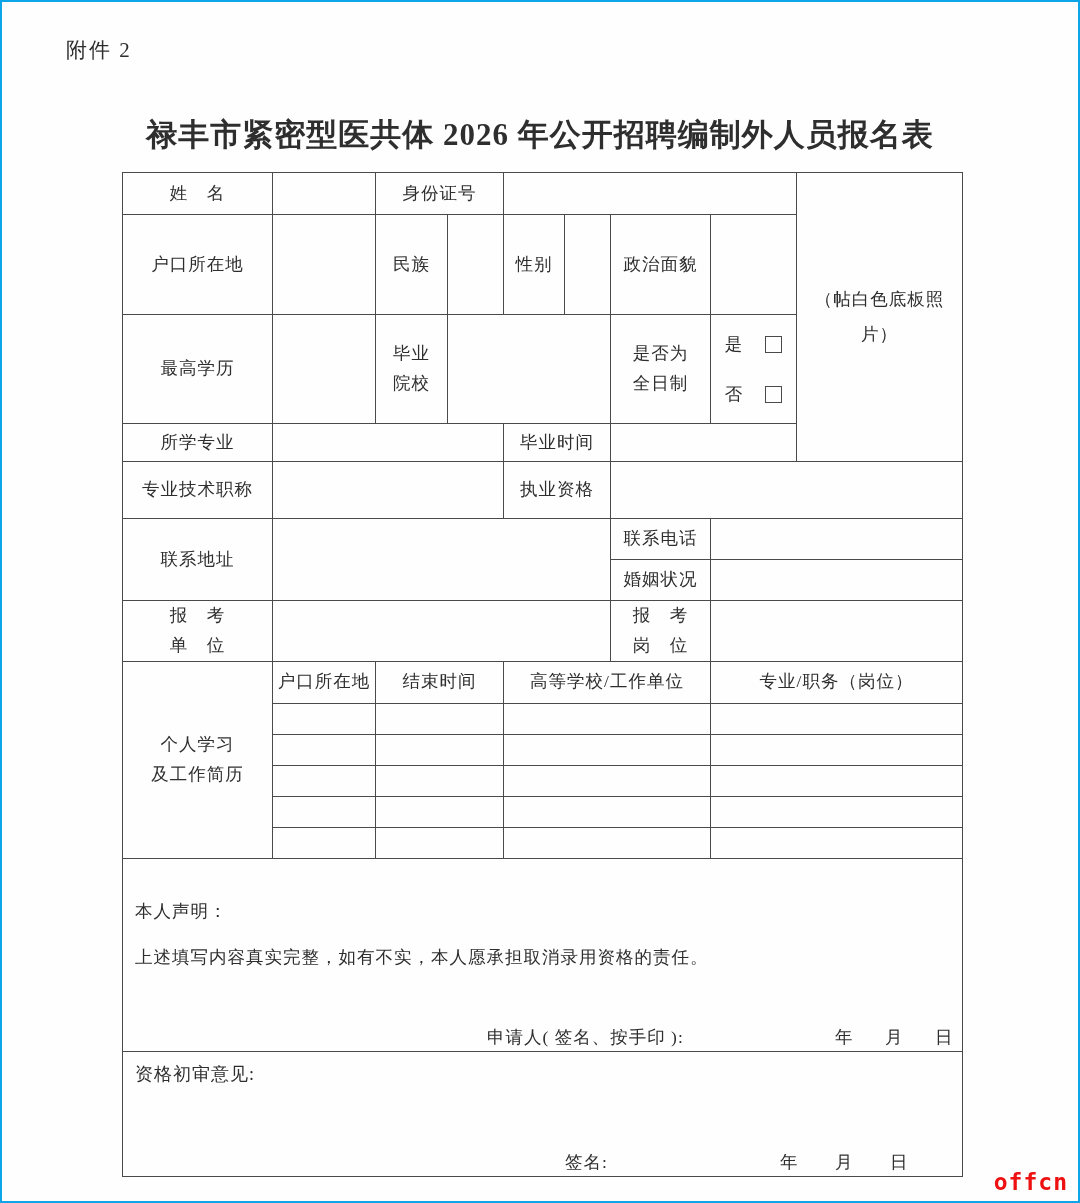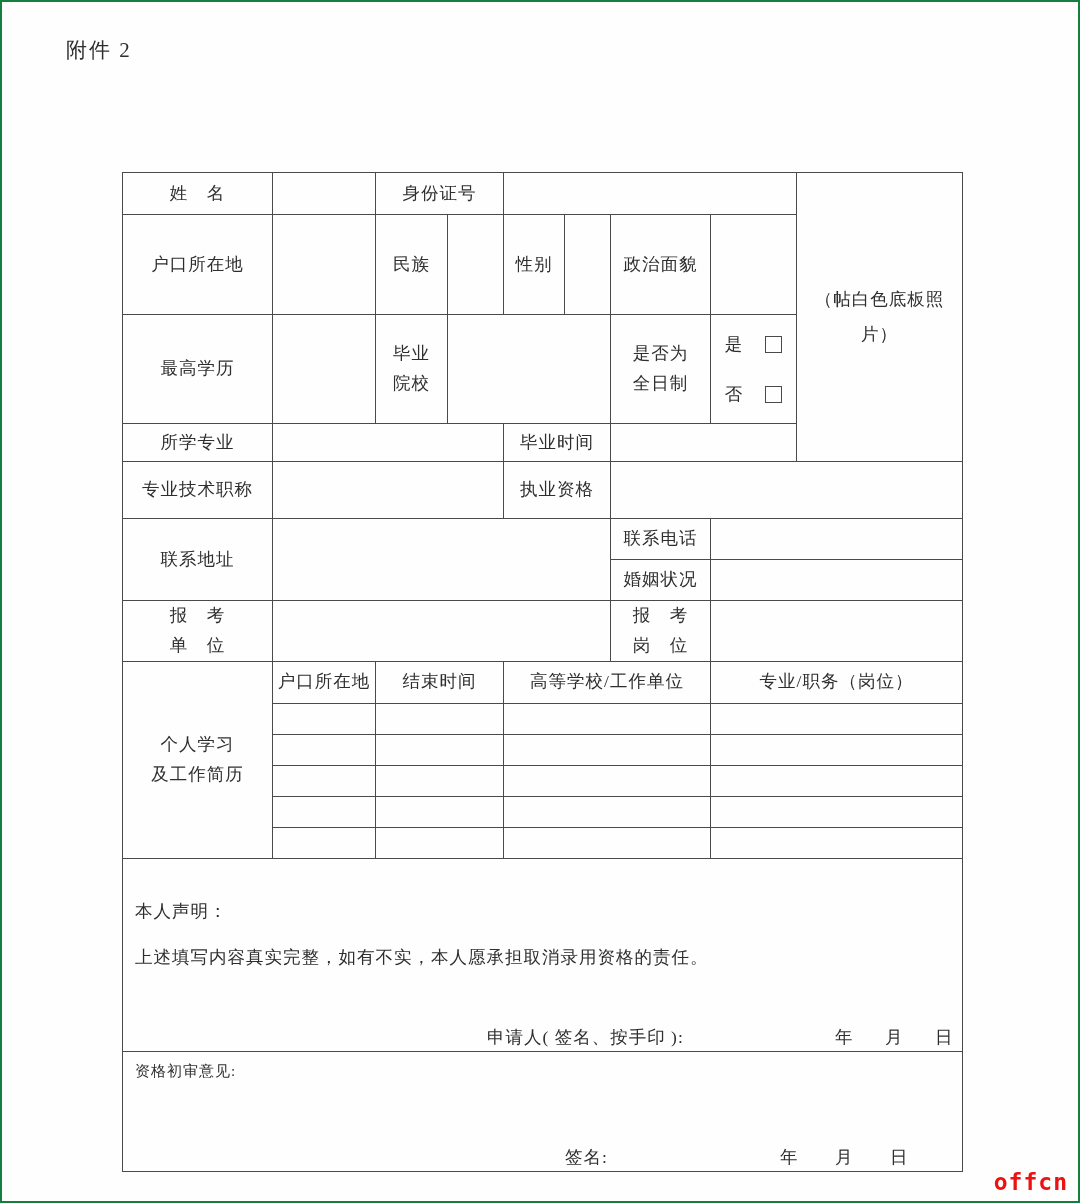--- a/index.html
+++ b/index.html
@@ -1,21 +1,21 @@
 <!DOCTYPE html>
 <html><head>
 <meta charset="utf-8">
 <style>
   html,body{margin:0;padding:0;background:#ffffff;}
   .page{
     position:relative;
     width:1080px;height:1203px;
     background:#fefefe;
     box-sizing:border-box;
-    border:2px solid #15803d;
+    border:2px solid #0ea5e9;
     font-family:"Liberation Serif","DejaVu Serif",serif;
     color:#2e2e2e;
     overflow:hidden;
   }
   .attachment{
     position:absolute;left:64px;top:34px;
     font-size:21px;letter-spacing:2px;
   }
   .title{
     position:absolute;left:0;top:112px;width:100%;
@@ -60,35 +60,36 @@
   .photo-cell{line-height:2.0;font-size:17.5px;}
   
   .free-cell{text-align:left;vertical-align:top;}
   .decl-inner{position:relative;height:100%;box-sizing:border-box;padding:40px 10px 0 12px;}
   .decl-heading{font-size:17.5px;letter-spacing:1px;}
   .decl-body{font-size:17.5px;letter-spacing:1px;margin-top:22px;}
   .decl-sign-line{position:relative;height:26px;margin-top:56px;font-size:17.5px;}
   .abs{position:absolute;top:0;white-space:nowrap;}
   
   .rev-inner{position:relative;height:100%;box-sizing:border-box;padding:10px 10px 0 12px;}
-  .rev-heading{font-size:15px;letter-spacing:1px;}
+  .rev-heading{font-size:18px;letter-spacing:1px;}
   .rev-sign-line{position:relative;height:26px;margin-top:64px;font-size:17.5px;}
   .watermark{
     position:absolute;right:10px;bottom:6px;
     font-family:"DejaVu Sans Mono",monospace;
     font-weight:bold;font-size:23px;color:#ee1111;letter-spacing:1px;
   }
 </style>
 </head>
 <body>
 
 <div class="page">
 
   <div class="attachment">附件 2</div>
 
+  <div class="title">禄丰市紧密型医共体 2026 年公开招聘编制外人员报名表</div>
 
   <table class="form">
     <colgroup>
       <col style="width:150px">
         <col style="width:103px">
         <col style="width:72px">
       <col style="width:56px">
         <col style="width:61px">
         <col style="width:46px">
       <col style="width:100px">

